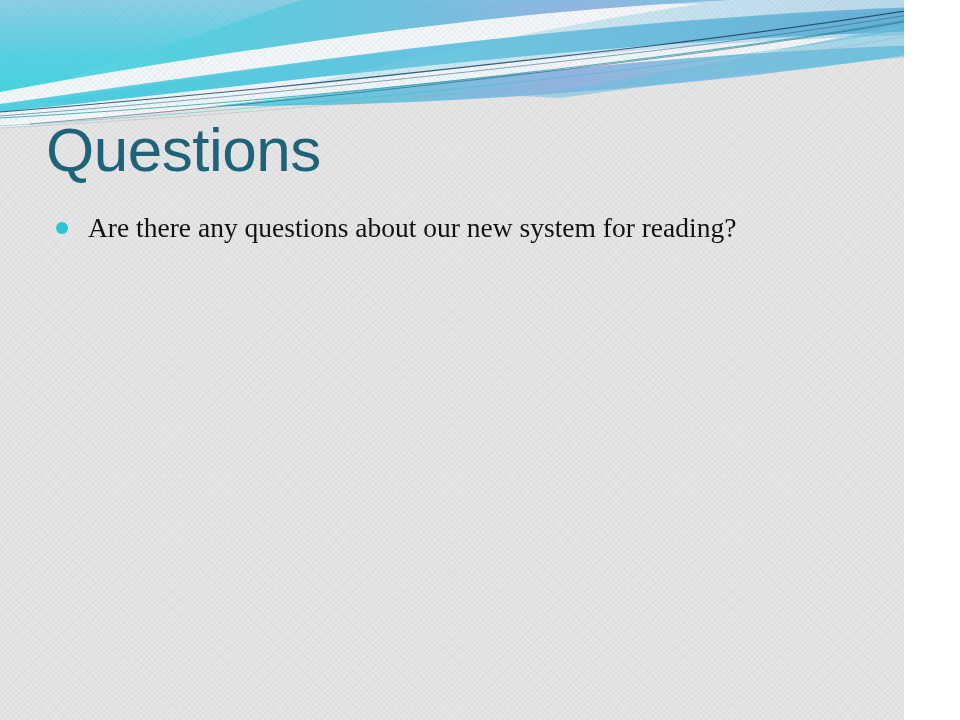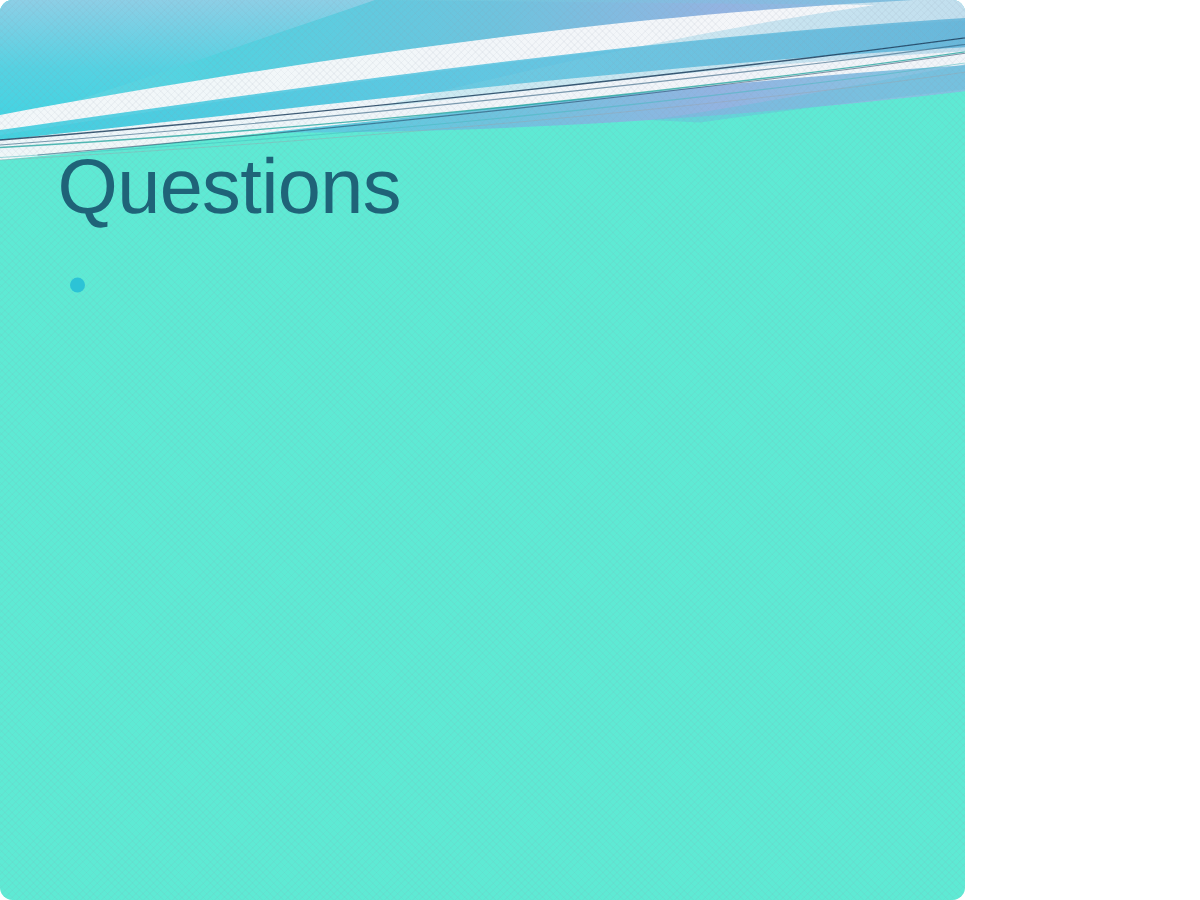--- a/index.html
+++ b/index.html
@@ -7,25 +7,24 @@
     margin: 0;
     padding: 0;
     background: #ffffff;
   }
   body {
     font-family: "Liberation Sans", sans-serif;
   }
 
   .slide {
     position: relative;
-    width: 772px;
+    width: 904px;
     height: 720px;
     overflow: hidden;
-    background-color: #5eead4;
-    border-radius: 10px;
+    background-color: #e5e5e5;
   }
 
   
   .texture {
     position: absolute;
     inset: 0;
     z-index: 5;
     pointer-events: none;
     background-image:
       repeating-linear-gradient(45deg,
@@ -160,17 +159,18 @@
 
   <div class="texture"></div>
 
   <div class="content">
 
     <div class="slide-title">Questions</div>
 
     <ul class="body-list">
       <li class="body-item">
         <span class="bullet"></span>
+        <span>Are there any questions about our new system for reading?</span>
       </li>
     </ul>
 
   </div>
 </div>
 
 </body></html>

